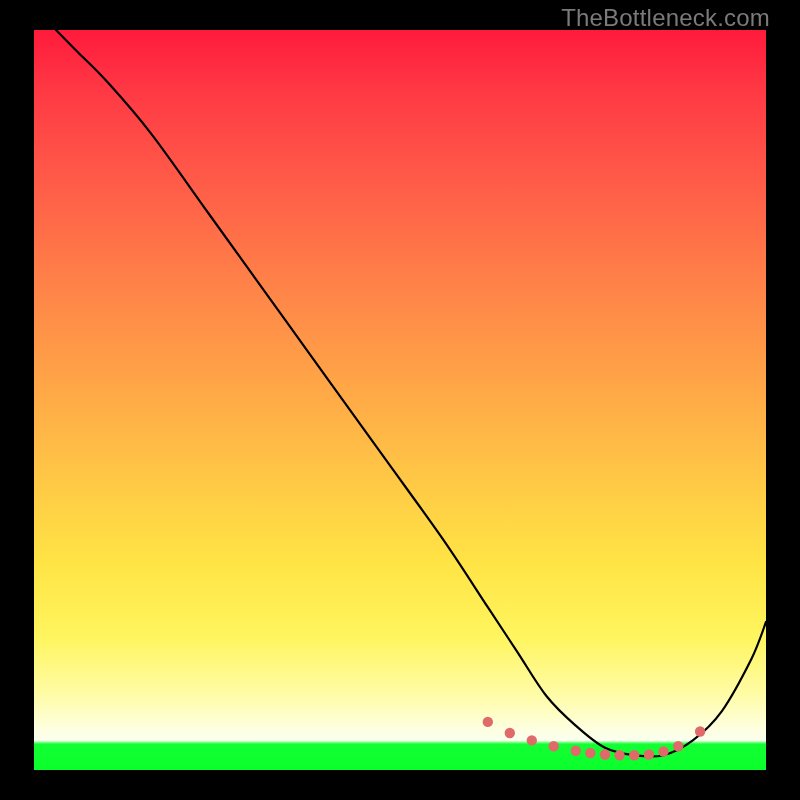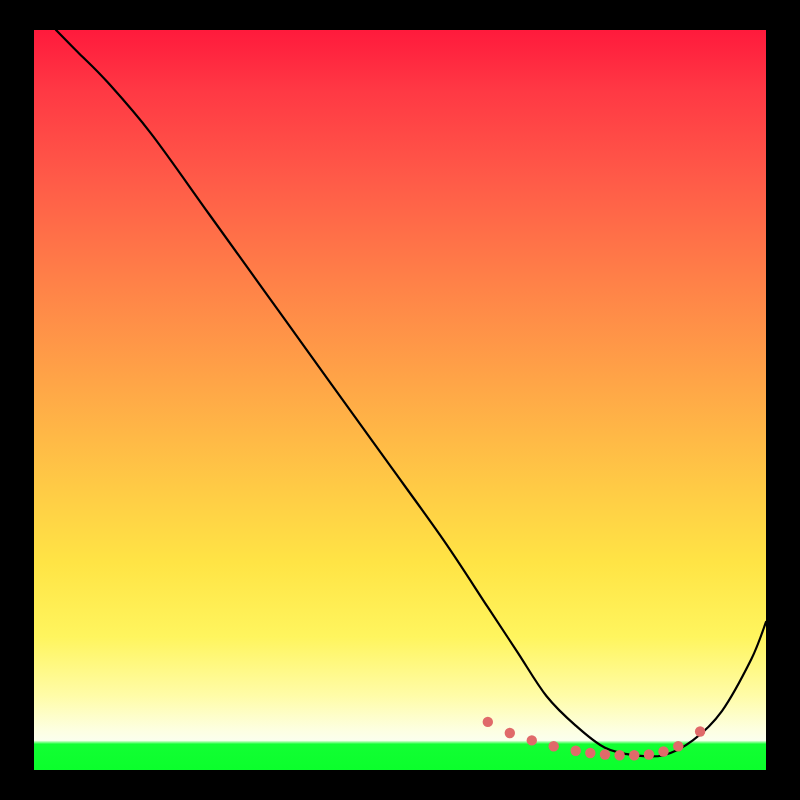--- a/index.html
+++ b/index.html
@@ -59,20 +59,21 @@
     font-size: 24px;
     letter-spacing: 0.2px;
     font-weight: 400;
   }
 </style>
 </head>
 <body>
 
 <div class="frame">
 
+  <div class="watermark">TheBottleneck.com</div>
 
   <div class="plot">
     <svg class="curve" viewBox="0 0 732 740" preserveAspectRatio="none">
       <path id="curve-path" fill="none" stroke="#000" stroke-width="2.2" stroke-linecap="round" stroke-linejoin="round" d="M 22.0 0.0 C 25.6 3.7, 35.4 13.6, 43.9 22.2 C 52.5 30.8, 61.0 38.2, 73.2 51.8 C 85.4 65.4, 100.0 81.4, 117.1 103.6 C 134.2 125.8, 156.2 157.9, 175.7 185.0 C 195.2 212.1, 214.7 239.3, 234.2 266.4 C 253.8 293.5, 273.3 320.7, 292.8 347.8 C 312.3 374.9, 331.8 402.1, 351.4 429.2 C 370.9 456.3, 392.8 485.9, 409.9 510.6 C 427.0 535.3, 441.6 558.7, 453.8 577.2 C 466.0 595.7, 473.4 606.8, 483.1 621.6 C 492.9 636.4, 502.6 653.7, 512.4 666.0 C 522.2 678.3, 531.9 687.0, 541.7 695.6 C 551.4 704.2, 561.2 712.9, 571.0 717.8 C 580.7 722.7, 590.5 724.0, 600.2 725.2 C 610.0 726.4, 619.8 727.7, 629.5 725.2 C 639.3 722.7, 649.0 717.8, 658.8 710.4 C 668.6 703.0, 678.3 694.4, 688.1 680.8 C 697.8 667.2, 710.0 643.8, 717.4 629.0 C 724.7 614.2, 729.6 598.2, 732.0 592.0"></path>
       <g id="dots">
           <circle cx="453.8" cy="691.9" r="5.2" fill="#e06a6a"></circle>
           <circle cx="475.8" cy="703.0" r="5.2" fill="#e06a6a"></circle>
           <circle cx="497.8" cy="710.4" r="5.2" fill="#e06a6a"></circle>
           <circle cx="519.7" cy="716.3" r="5.2" fill="#e06a6a"></circle>
           <circle cx="541.7" cy="720.8" r="5.2" fill="#e06a6a"></circle>

